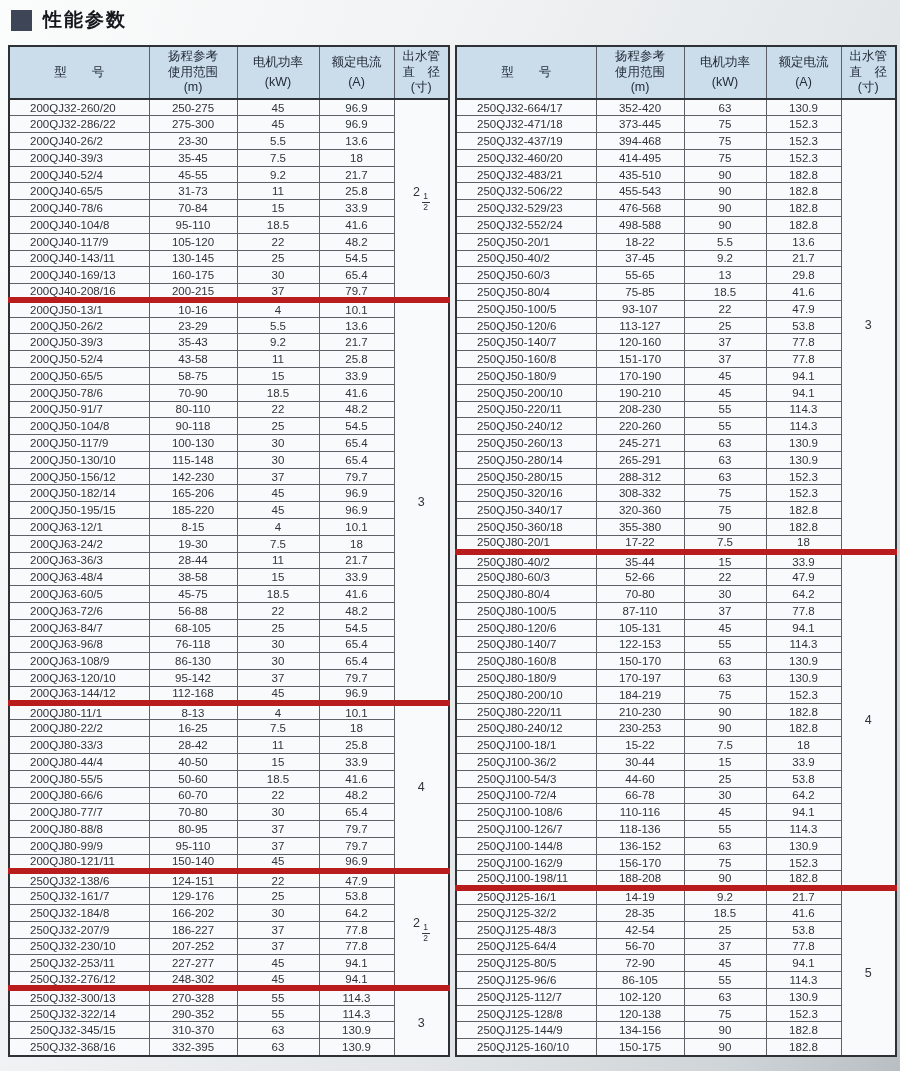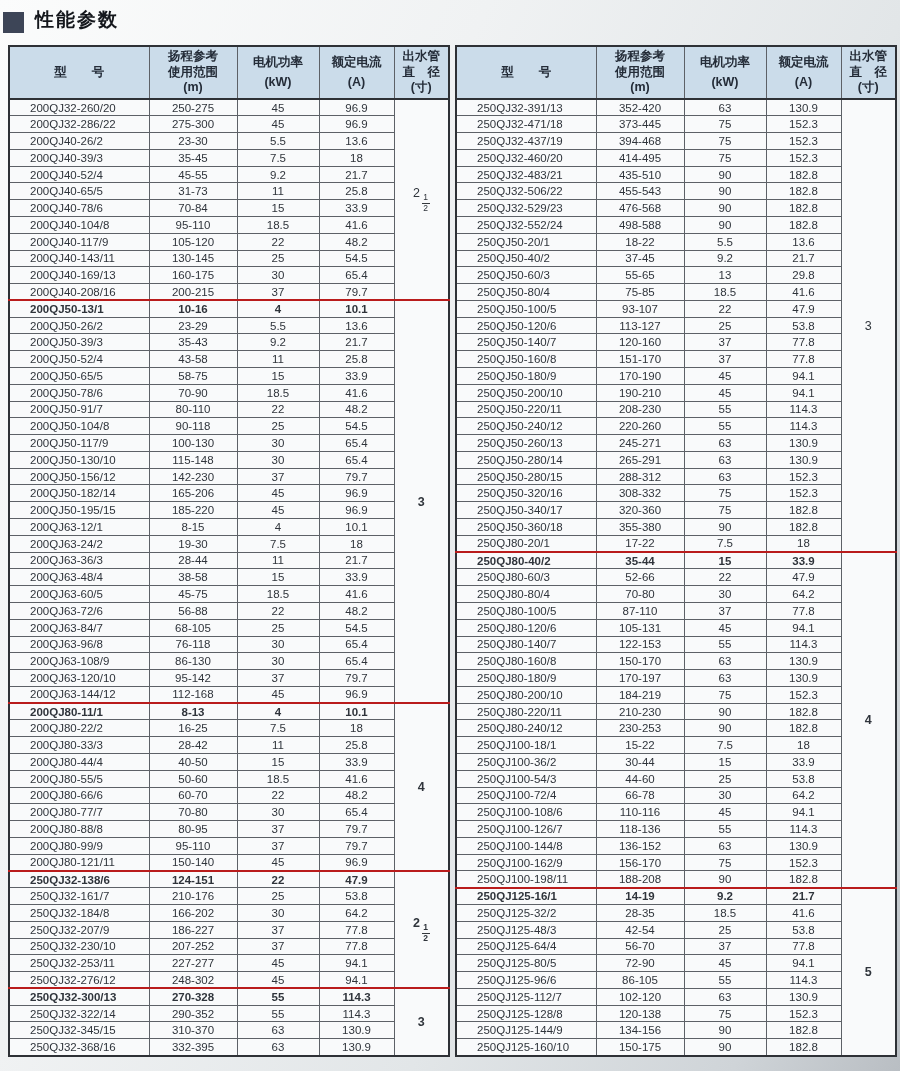--- a/index.html
+++ b/index.html
@@ -2,50 +2,50 @@
 <html><head>
 <meta charset="utf-8">
 <style>
   html,body{margin:0;padding:0;}
   .page{
     position:relative;width:900px;height:1071px;overflow:hidden;
     background:linear-gradient(115deg,#fbfcfc 0%,#f0f2f3 35%,#e2e6e8 65%,#cfd4d8 88%,#b9bec3 100%);
     font-family:"Liberation Sans","DejaVu Sans",sans-serif;
     -webkit-font-smoothing:antialiased;
   }
-  .title-row{position:absolute;top:7px;left:3px;display:flex;align-items:flex-end;gap:11px;}
+  .title-row{position:absolute;top:7px;left:11px;display:flex;align-items:center;gap:11px;}
   .bullet{width:21px;height:21px;background:#3d4557;}
   .title-text{font-size:19px;font-weight:bold;color:#14171c;letter-spacing:2px;}
 
   .tbl-wrap{position:absolute;top:45px;}
   .tbl-left{left:8px;}
   .tbl-right{left:455px;}
 
   table.perf{
     border-collapse:collapse;table-layout:fixed;
     border:2px solid #2e3136;background:#f9fafb;
   }
   table.perf th,table.perf td{
     border:1px solid #5d6167;
     padding:0;margin:0;overflow:hidden;white-space:nowrap;
   }
   table.perf thead tr{height:53px;}
   table.perf th{
-    background:#cbdcea;color:#242c38;font-weight:bold;
+    background:#cbdcea;color:#242c38;font-weight:normal;
     font-size:12.5px;vertical-align:middle;border-bottom:2px solid #2e3136;
   }
   table.perf th .hl{line-height:1.25;text-align:center;}
   table.perf th.gap2 .hl{margin:4px 12px;}
   table.perf tbody tr{height:16.79px;}
   table.perf td{
     font-size:11.5px;color:#2f343b;text-align:center;vertical-align:middle;
     background:#f9fafb;
   }
   table.perf td.model{text-align:left;padding-left:20px;}
-  table.perf tr.group-start td{border-top:2px solid #b91c1c;font-weight:bold;}
+  table.perf tr.group-start td{border-top:6px solid #b91c1c;}
   table.perf td.dia{font-size:12.5px;background:#f9fafb;}
   .frac{display:inline-flex;flex-direction:column;align-items:center;font-size:8.5px;line-height:1.1;margin-left:2px;vertical-align:-3px;}
   .frac .fn{border-bottom:1px solid #34373c;padding:0 1.5px;}
 </style>
 </head>
 <body>
 
 <div class="page">
   <div class="title-row">
     <div class="bullet"></div>
@@ -373,21 +373,21 @@
             <td class="range">124-151</td>
             <td class="power">22</td>
             <td class="current">47.9</td>
             <td class="dia" rowspan="7">2<span class="frac">
                 <span class="fn">1</span>
                 <span class="fd">2</span>
               </span></td>
           </tr>
           <tr>
             <td class="model">250QJ32-161/7</td>
-            <td class="range">210-176</td>
+            <td class="range">129-176</td>
             <td class="power">25</td>
             <td class="current">53.8</td>
           </tr>
           <tr>
             <td class="model">250QJ32-184/8</td>
             <td class="range">166-202</td>
             <td class="power">30</td>
             <td class="current">64.2</td>
           </tr>
           <tr>
@@ -471,21 +471,21 @@
             </th>
             <th>
               <div class="hl">出水管</div>
               <div class="hl">直　径</div>
               <div class="hl">(寸)</div>
             </th>
           </tr>
         </thead>
         <tbody>
           <tr>
-            <td class="model">250QJ32-391/13</td>
+            <td class="model">250QJ32-664/17</td>
             <td class="range">352-420</td>
             <td class="power">63</td>
             <td class="current">130.9</td>
             <td class="dia" rowspan="27">3</td>
           </tr>
           <tr>
             <td class="model">250QJ32-471/18</td>
             <td class="range">373-445</td>
             <td class="power">75</td>
             <td class="current">152.3</td>

